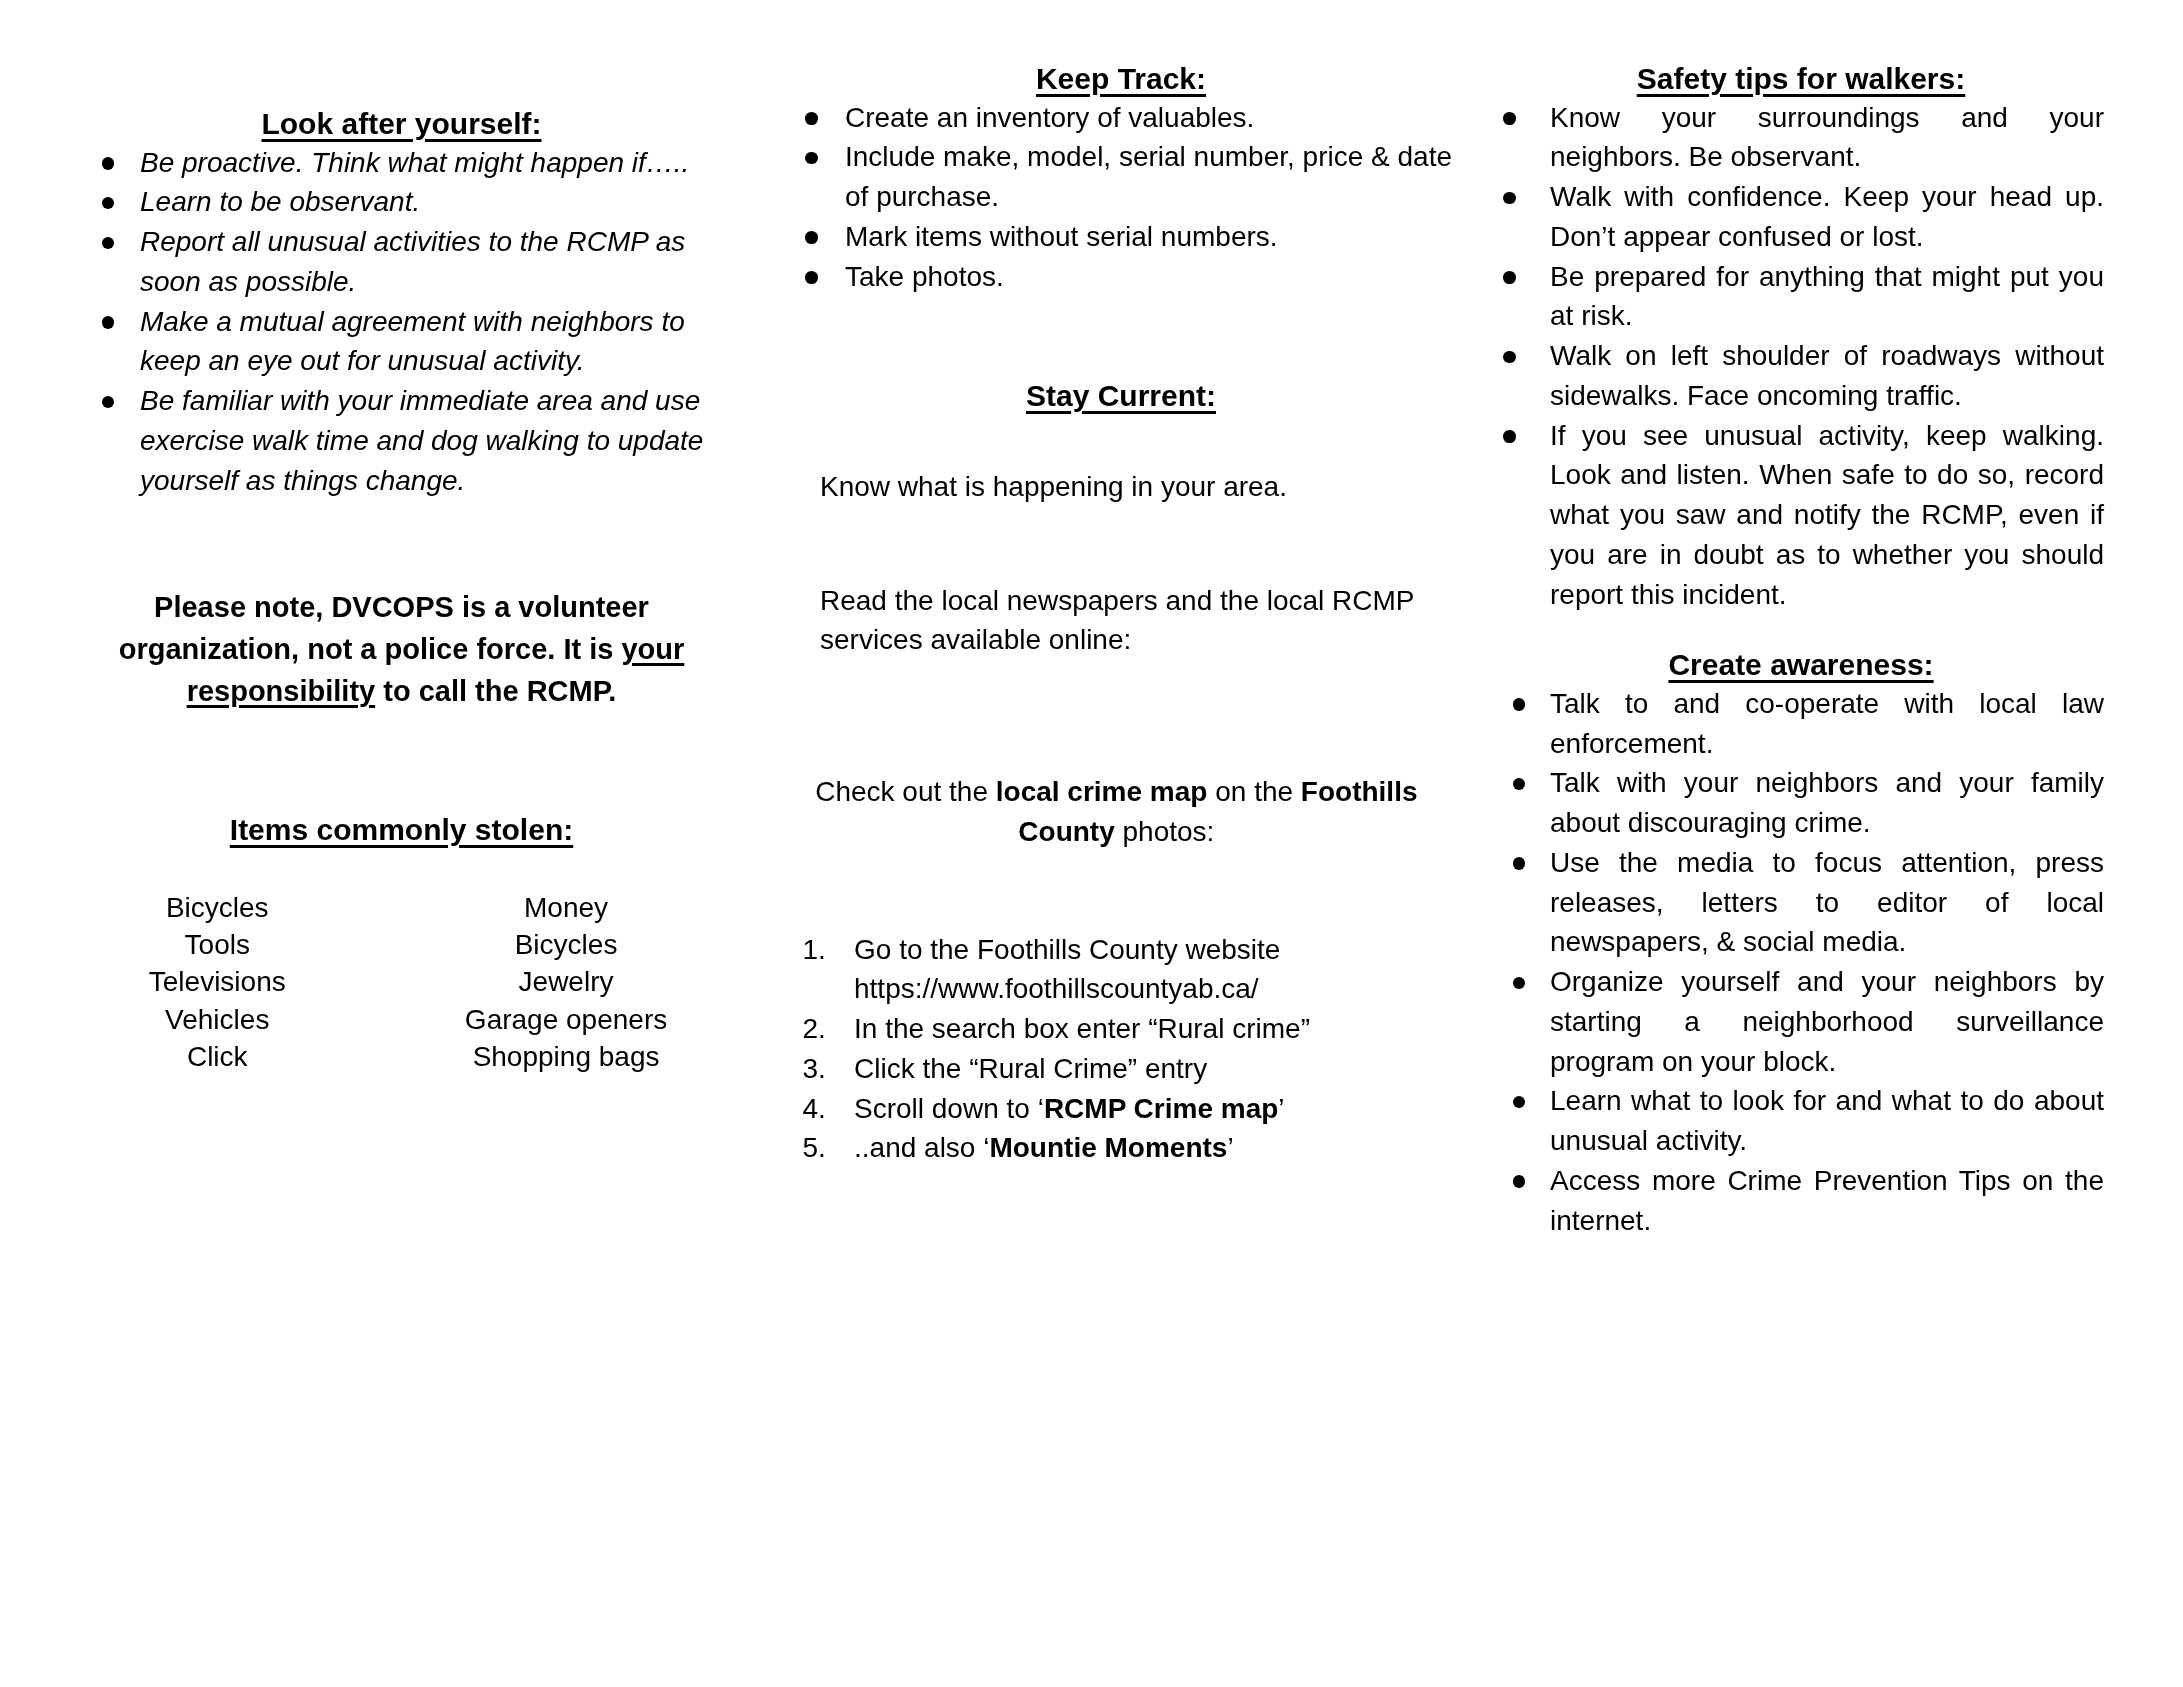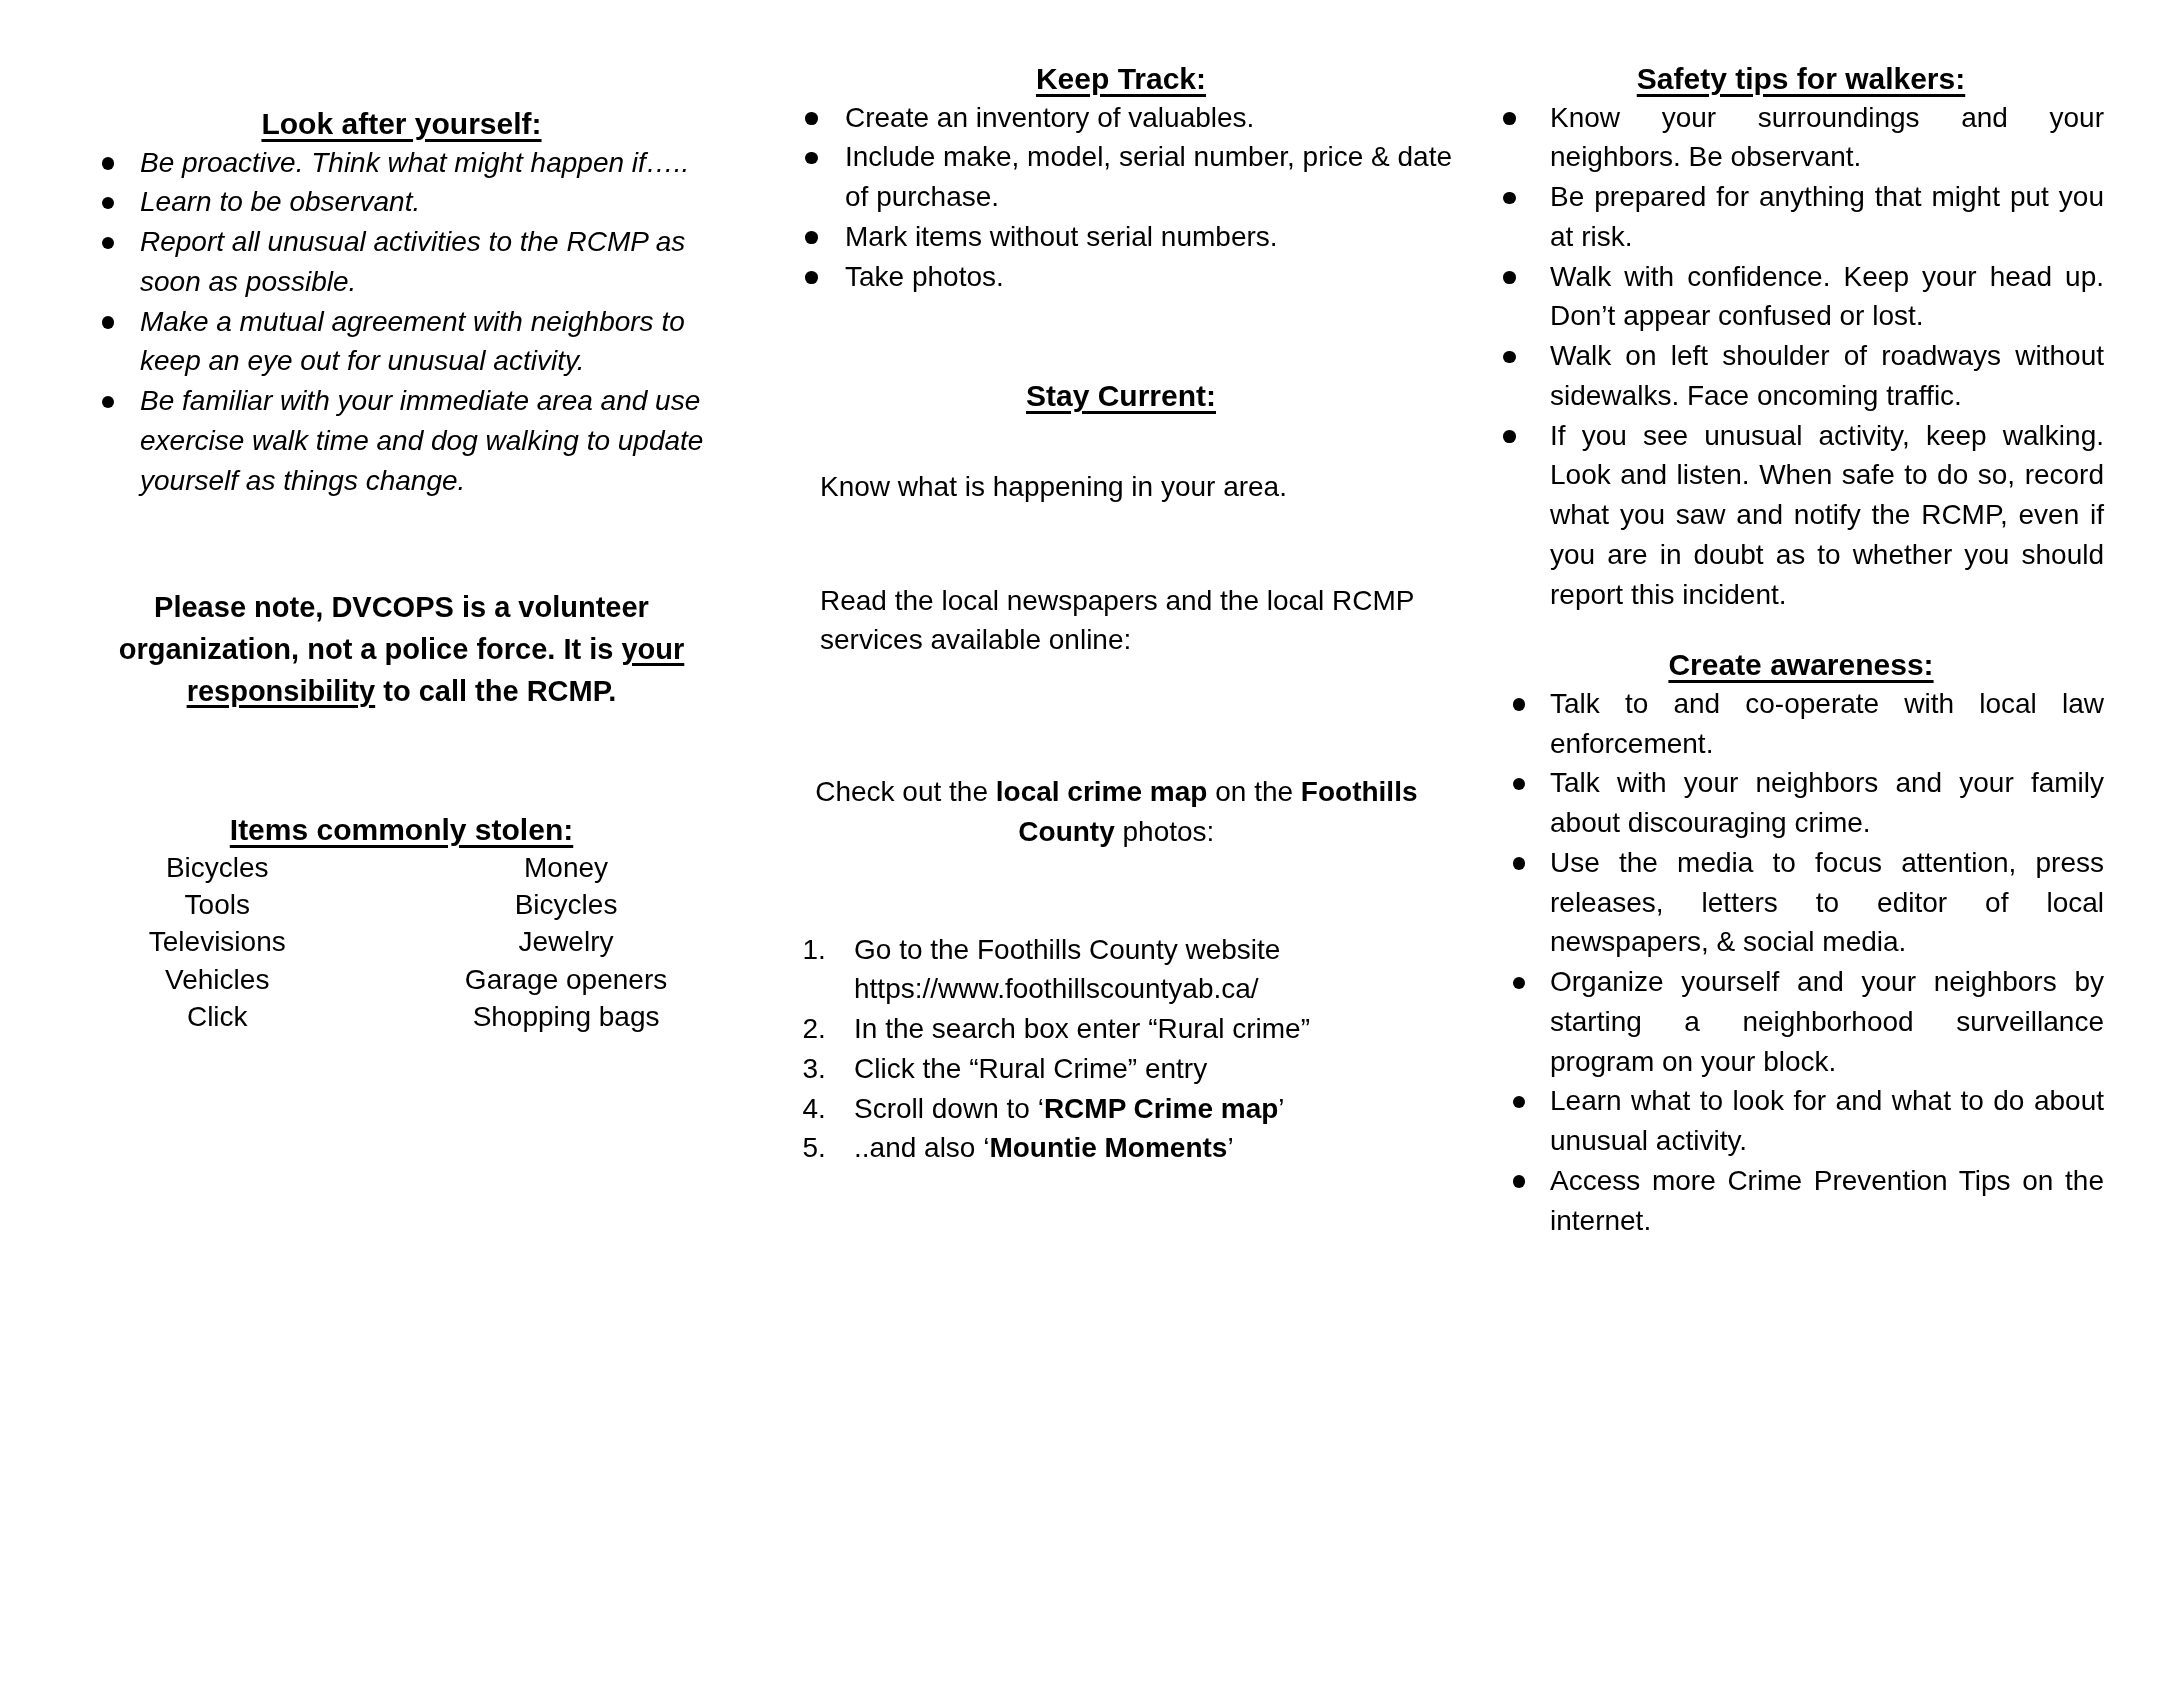--- a/index.html
+++ b/index.html
@@ -148,20 +148,21 @@
   ol.numlist > li .num {
     position: absolute;
     left: 18.5px;
     top: 0;
   }
   ol.numlist > li b { font-weight: bold; }
   .sub-url { display: block; }
 
   
   .stolen-grid {
+    margin-top: 40px;
     display: grid;
     grid-template-columns: 1fr 1fr;
     column-gap: 0px;
     row-gap: 0px;
     font-size: 28px;
     line-height: 1.33;
   }
   .stolen-grid .c1 { text-align: center; padding-right: 46px; }
   .stolen-grid .c2 { text-align: center; padding-left: 6.6px; }
 </style>
@@ -246,22 +247,22 @@
       </ol>
 
     </div>
 
     <div class="col col-right">
 
       <h2 class="heading h-safety"><span class="u">Safety tips for walkers:</span></h2>
 
       <ul class="bul list-right">
         <li><span class="dot"></span><span>Know your surroundings and your neighbors.  Be observant.</span></li>
+        <li><span class="dot"></span><span>Walk with confidence. Keep your head up. Don’t appear confused or lost.</span></li>
         <li><span class="dot"></span><span>Be prepared for anything that might put you at risk.</span></li>
-        <li><span class="dot"></span><span>Walk with confidence. Keep your head up. Don’t appear confused or lost.</span></li>
         <li><span class="dot"></span><span>Walk on left shoulder of roadways without sidewalks. Face oncoming traffic.</span></li>
         <li><span class="dot"></span><span>If you see unusual activity, keep walking.  Look and listen.  When safe to do so, record what you saw and notify the RCMP, even if you are in doubt as to whether you should report this incident.</span></li>
       </ul>
 
       <h2 class="heading h-create"><span class="u">Create awareness:</span></h2>
 
       <ul class="bul list-right2">
         <li><span class="dot"></span><span>Talk to and co-operate with local law enforcement.</span></li>
         <li><span class="dot"></span><span>Talk with your neighbors and your family about discouraging crime.</span></li>
         <li><span class="dot"></span><span>Use the media to focus attention, press releases, letters to editor of local newspapers, &amp; social media.</span></li>

